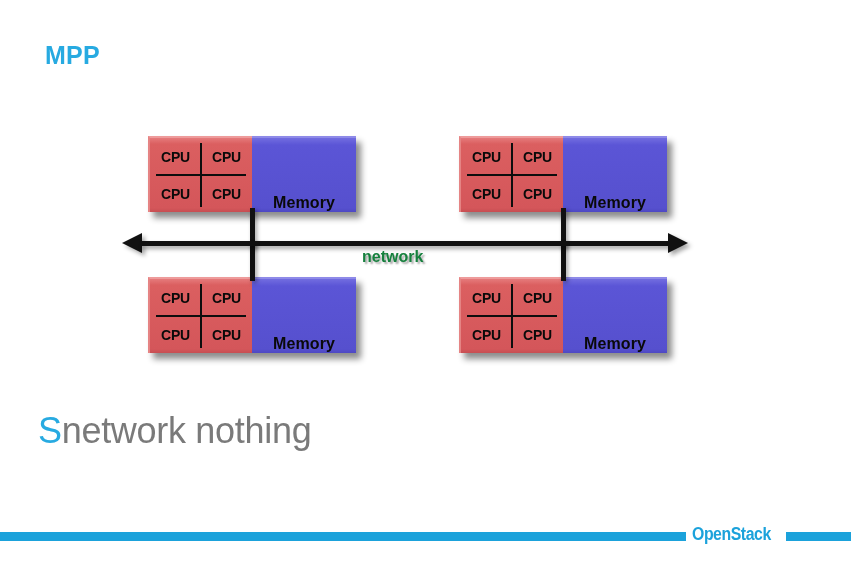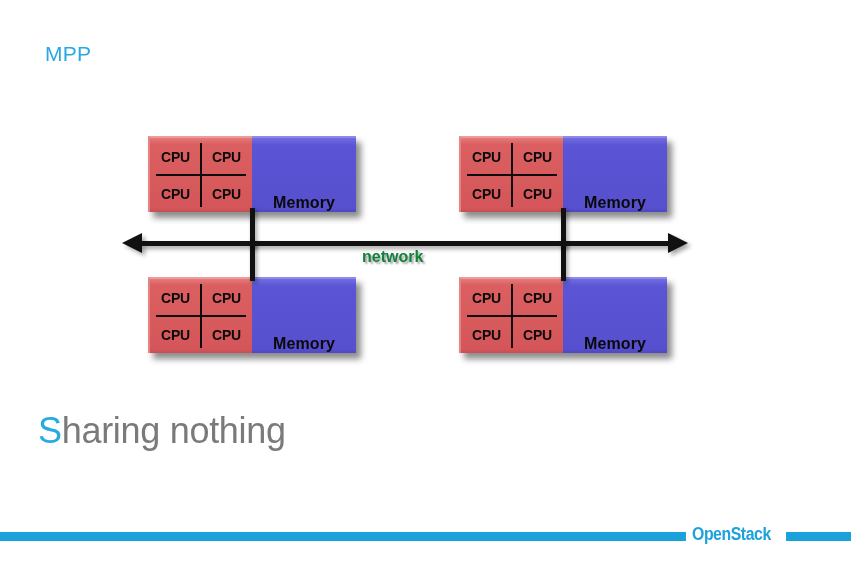--- a/index.html
+++ b/index.html
@@ -21,22 +21,22 @@
     width: 851px;
     height: 567px;
     background: #ffffff;
   }
 
   
   .slide-title {
     position: absolute;
     left: 45px;
     top: 42px;
-    font-size: 21px;
-    font-weight: normal;
+    font-size: 25px;
+    font-weight: bold;
     color: #27AAE1;
     letter-spacing: 0.2px;
     line-height: 1.1;
   }
 
   
   .diagram {
     position: absolute;
     left: 0;
     top: 0;
@@ -320,21 +320,21 @@
     <div class="bus">
       <div class="arrow-head arrow-left"></div>
       <div class="bus-line"></div>
       <div class="arrow-head arrow-right"></div>
     </div>
 
     <div class="network-label">network</div>
   </div>
 
   <div class="caption">
-    <span class="accent">S</span><span>haring nothing</span>
+    <span class="accent">S</span><span>network nothing</span>
   </div>
 
   <div class="footer">
     <div class="footer-bar-left"></div>
     <div class="footer-logo">OpenStack</div>
     <div class="footer-bar-right"></div>
   </div>
 
 </div>
 

